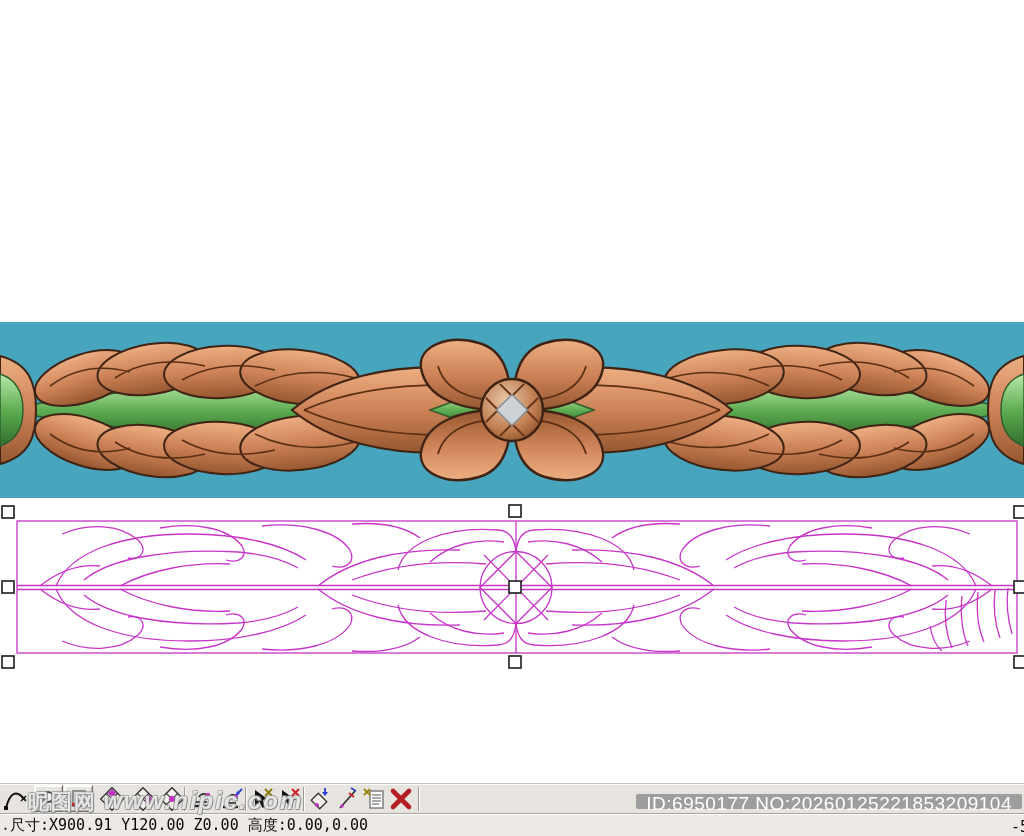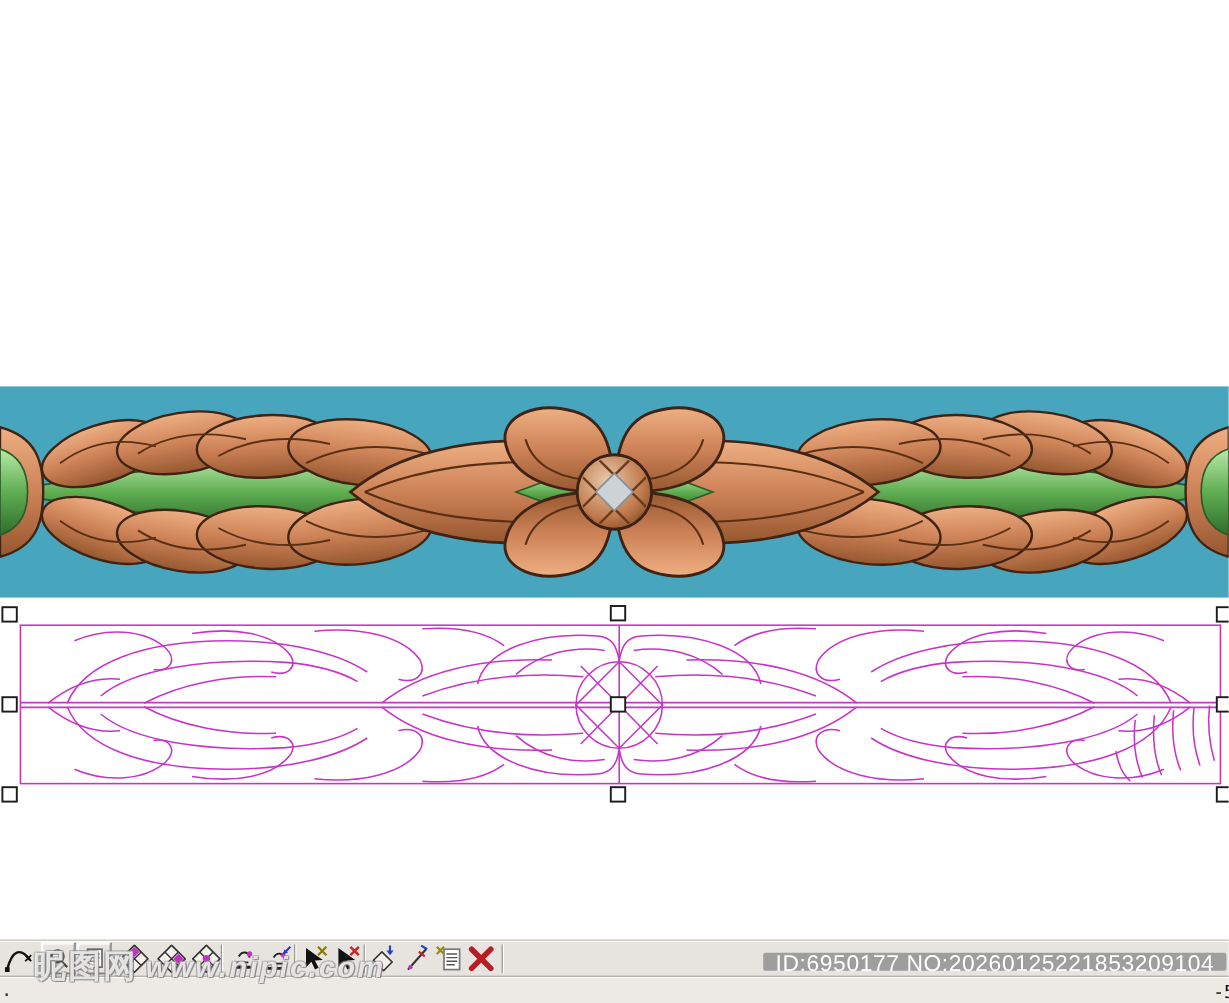--- a/index.html
+++ b/index.html
@@ -44,21 +44,21 @@
 
   
   .id-badge{position:absolute;right:2px;top:794px;height:15px;line-height:20px;
     padding:0 10px;background:rgba(148,148,148,.88);color:#ffffff;
     font-size:19px;border-radius:2px;letter-spacing:.5px;}
   .watermark{position:absolute;left:16px;top:787px;white-space:nowrap;
     color:rgba(255,255,255,.78);font-weight:bold;letter-spacing:2px;
     text-shadow:1px 1px 0 rgba(110,110,110,.65),-1px -1px 0 rgba(150,150,150,.55),
       1px -1px 0 rgba(130,130,130,.5),-1px 1px 0 rgba(130,130,130,.5);
     pointer-events:none;}
-  .watermark .wm-site{font-size:27px;padding-left:12px;}
+  .watermark .wm-site{font-size:21px;padding-left:12px;}
   .watermark .wm-url{font-size:24px;font-style:italic;}
 </style>
 </head>
 <body>
 
 <div class="stage">
 
   <div class="relief-view">
     <svg width="1024" height="176" viewBox="0 0 1024 176">
       <defs>
@@ -326,20 +326,21 @@
       <svg viewBox="0 0 24 24">
           <path d="M4,4 L20,20 M20,4 L4,20" stroke="#b41e24" stroke-width="4.6" stroke-linecap="round"></path>
         </svg>
     </button>
 
     <span class="tsep" style="left:418px"></span>
   </div>
 
   <div class="statusbar">
     <span class="stub">.</span>
+    <span class="dims">尺寸:X900.91 Y120.00 Z0.00 高度:0.00,0.00</span>
     <span class="coord">-5</span>
   </div>
 
   <div class="id-badge">ID:6950177 NO:20260125221853209104</div>
   <div class="watermark">
     <span class="wm-site">昵图网</span>
     <span class="wm-url">www.nipic.com</span>
   </div>
 
 </div>

